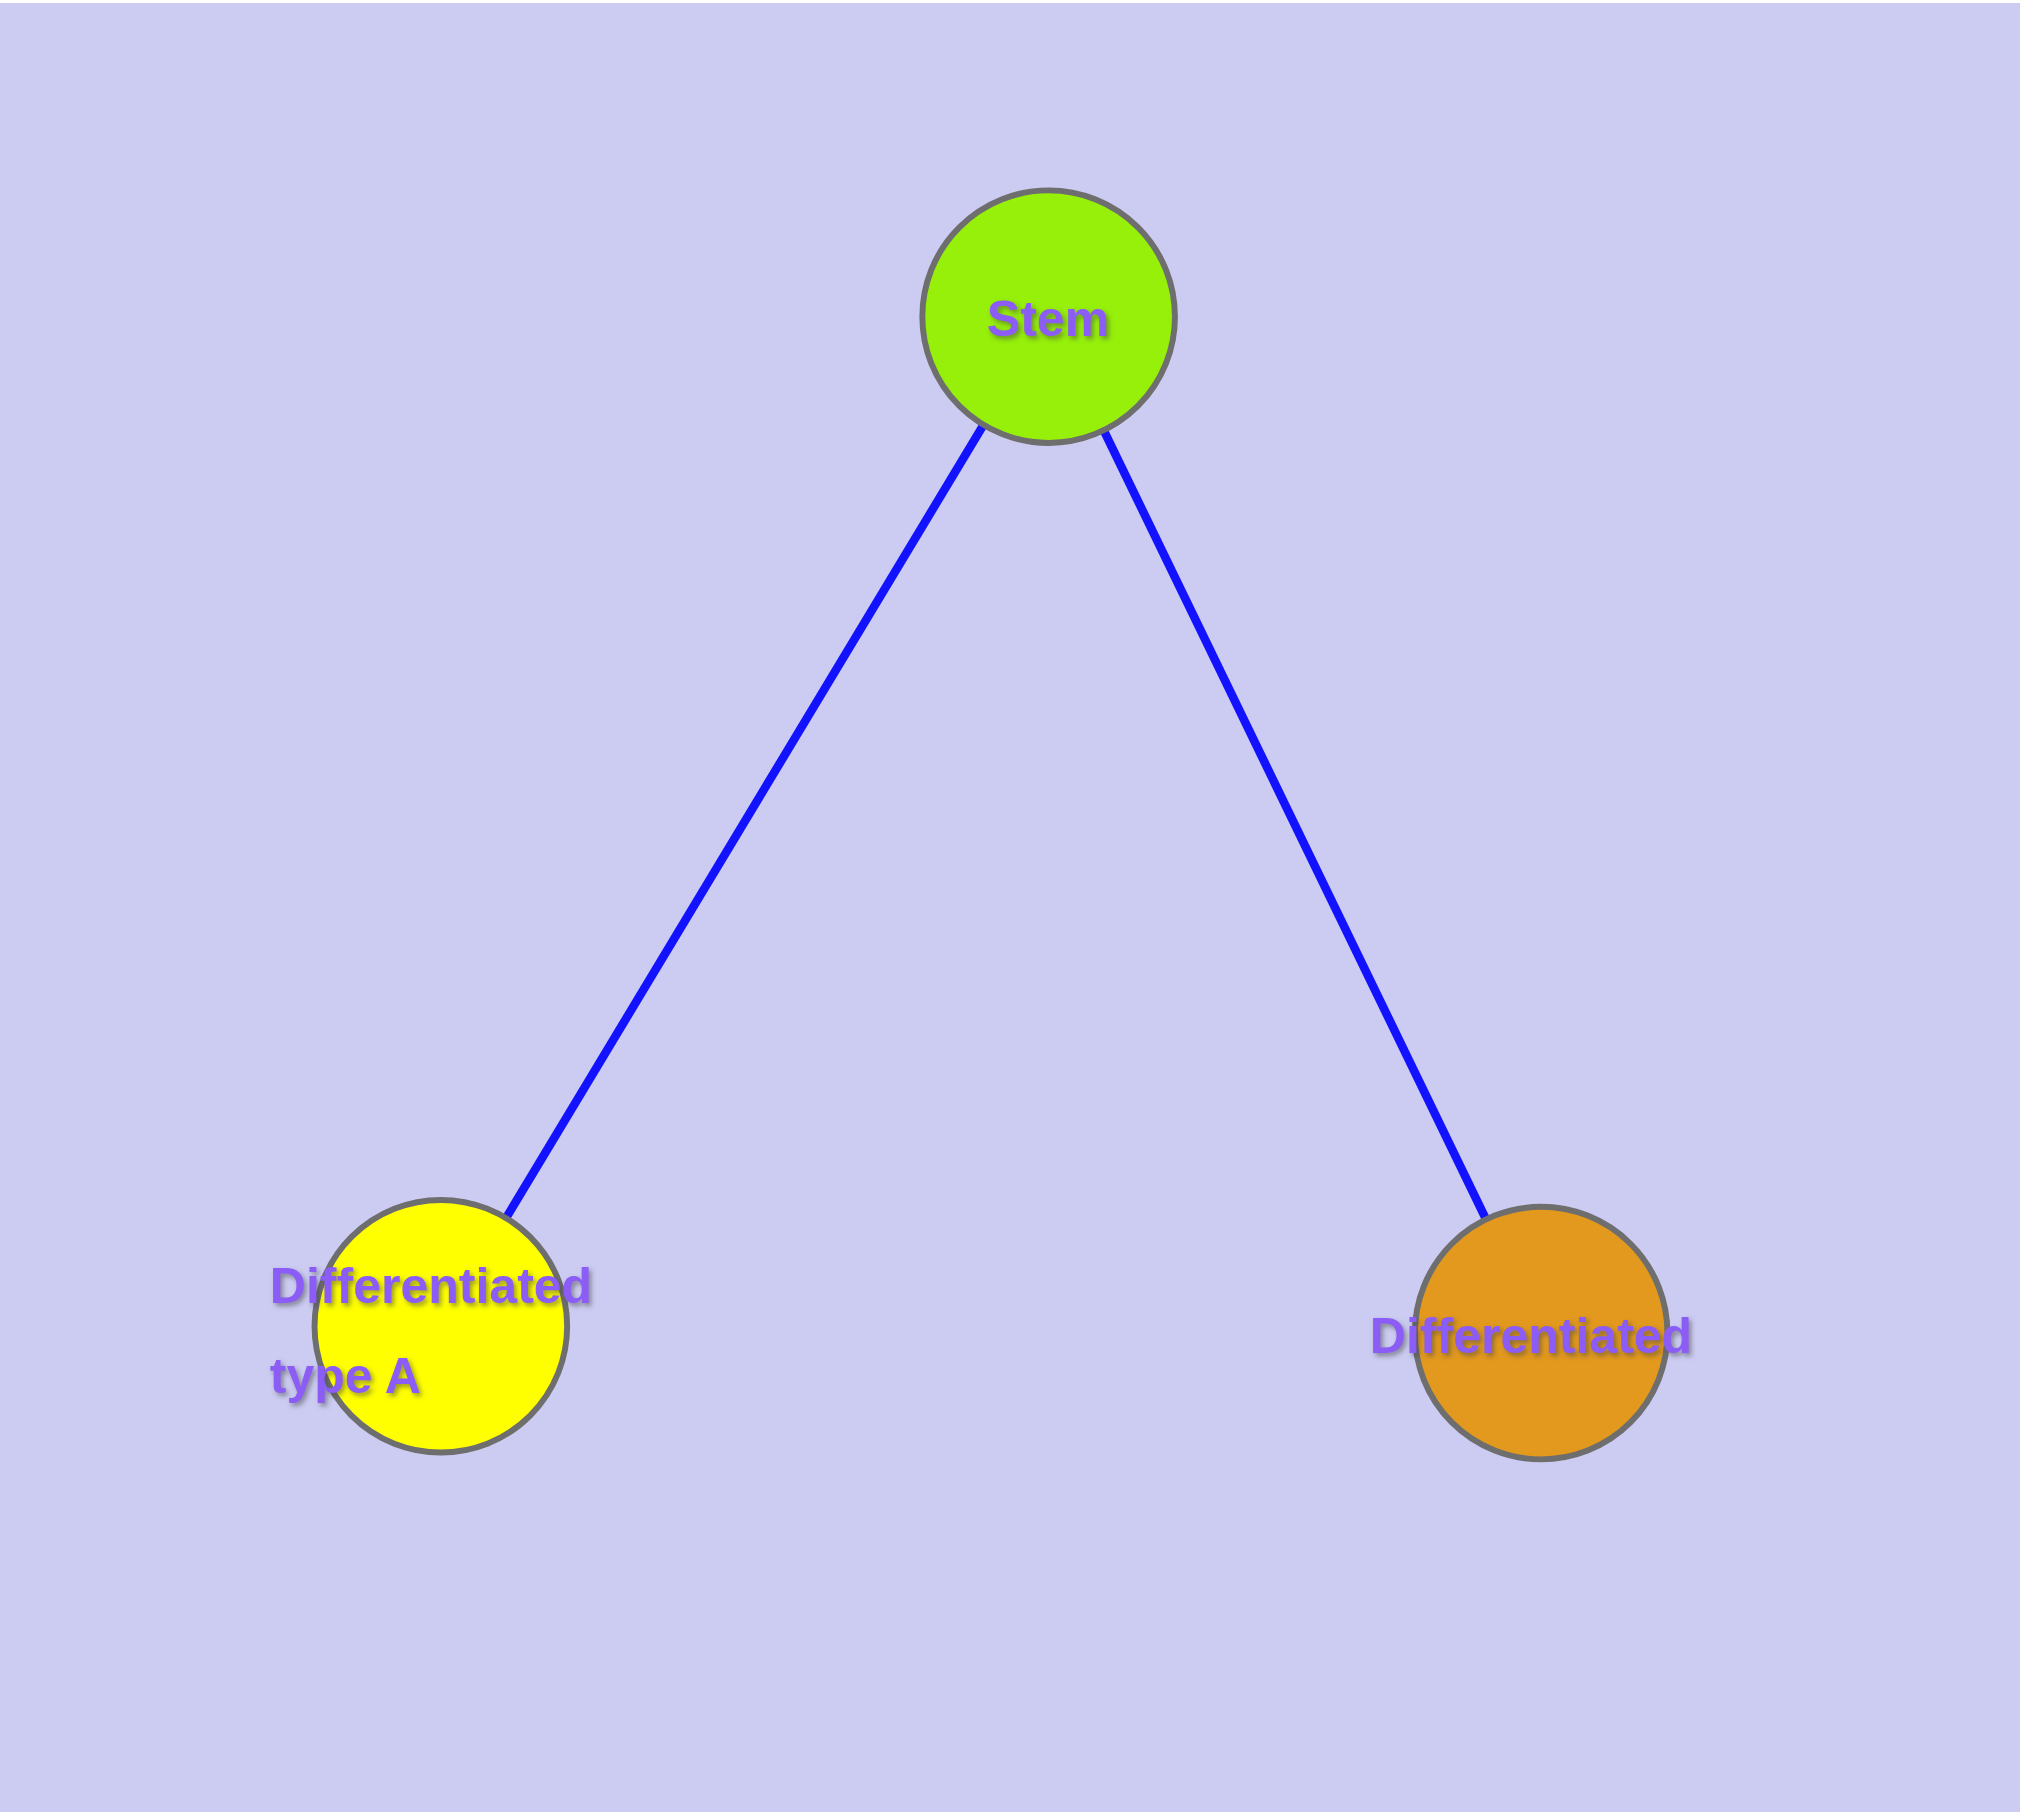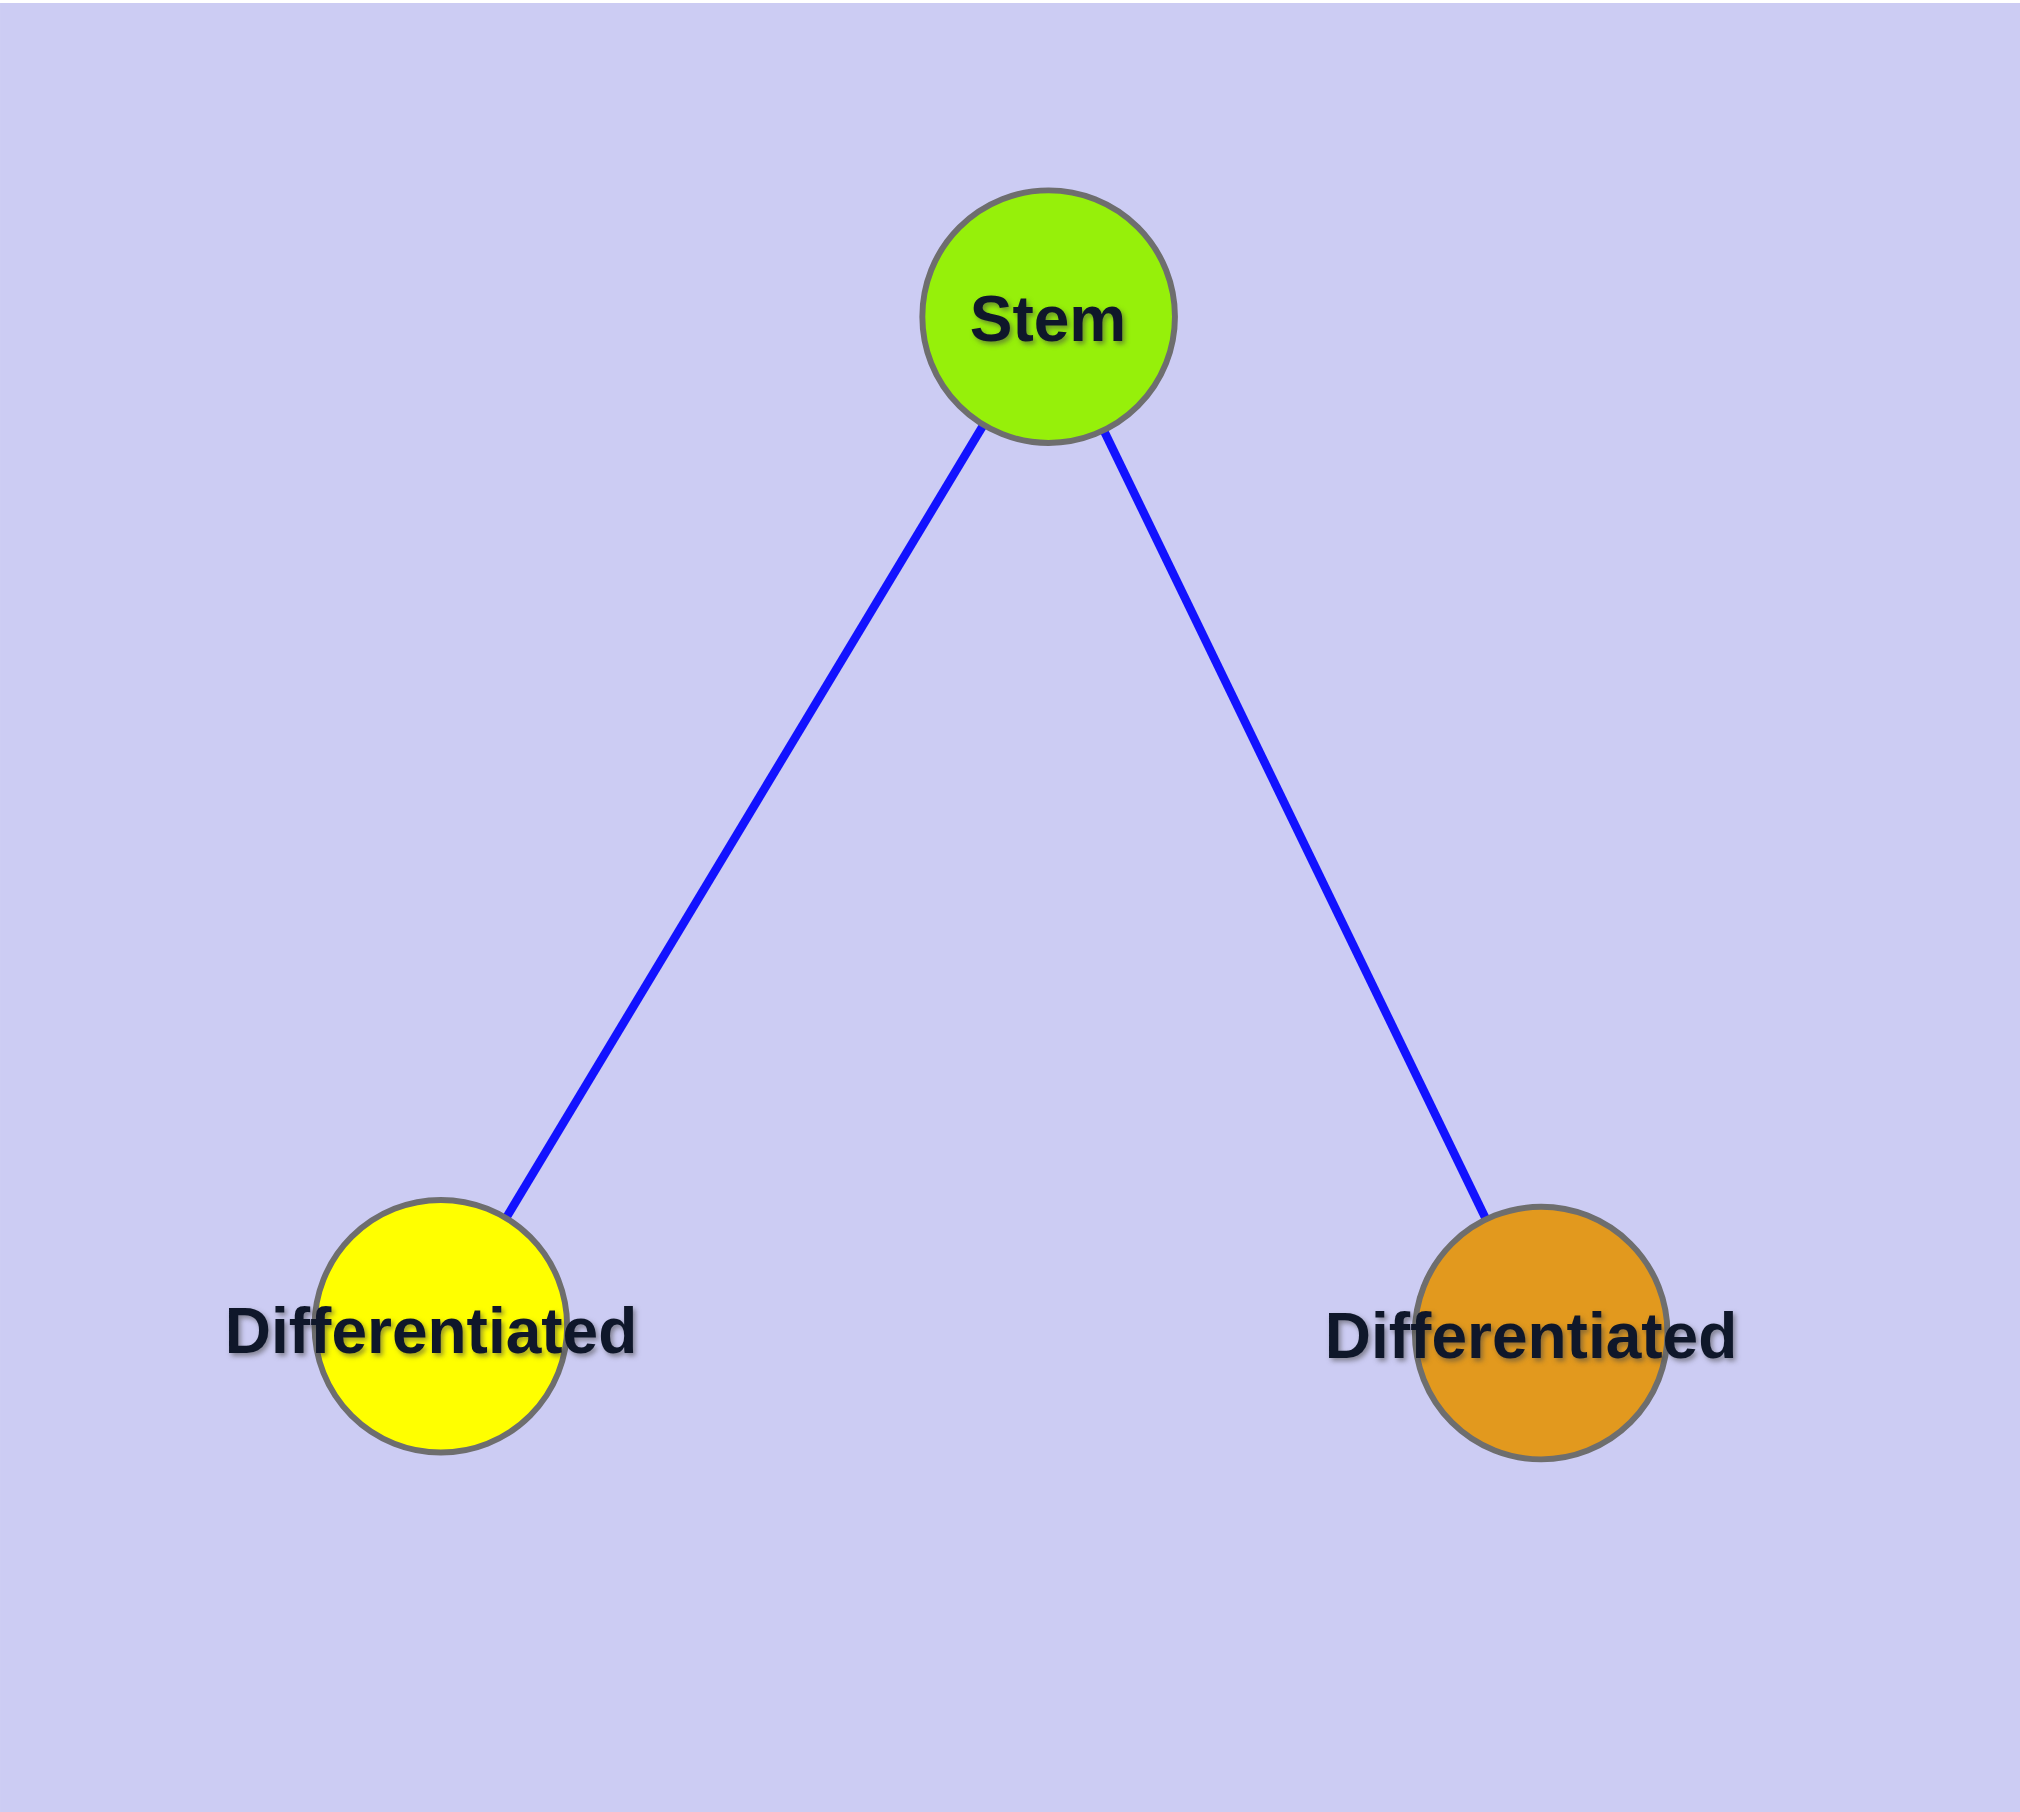--- a/index.html
+++ b/index.html
@@ -16,23 +16,23 @@
   }
   #graph-svg {
     position: absolute;
     left: 0;
     top: 3.4px; 
   }
   .node-label {
     position: absolute;
     transform: translate(-50%, -50%);
     text-align: left;
-    color: #0f172a;
+    color: #8b5cf6;
     font-weight: bold;
-    font-size: 64px;
+    font-size: 50px;
     line-height: 90px;
     white-space: nowrap;
     text-shadow: 2.5px 3.4px 5.1px rgba(70, 70, 70, 0.55);
   }
 </style>
 </head>
 <body>
 
 <div id="canvas">
 
@@ -47,20 +47,21 @@
     <circle cx="520" cy="1561" r="149" stroke-width="7" fill="#FFFF00" stroke="#6E6E6E"></circle>
     <circle cx="1818" cy="1569" r="149" stroke-width="7" fill="#E2991E" stroke="#6E6E6E"></circle>
   </svg>
 
   <div class="node-label" style="left:1048px; top:319px;">
     <div>Stem</div>
   </div>
 
   <div class="node-label" style="left:431px; top:1331px;">
     <div>Differentiated</div>
+    <div>type A</div>
   </div>
 
   <div class="node-label" style="left:1531px; top:1336px;">
     <div>Differentiated</div>
   </div>
 
 </div>
 
 
 </body></html>

